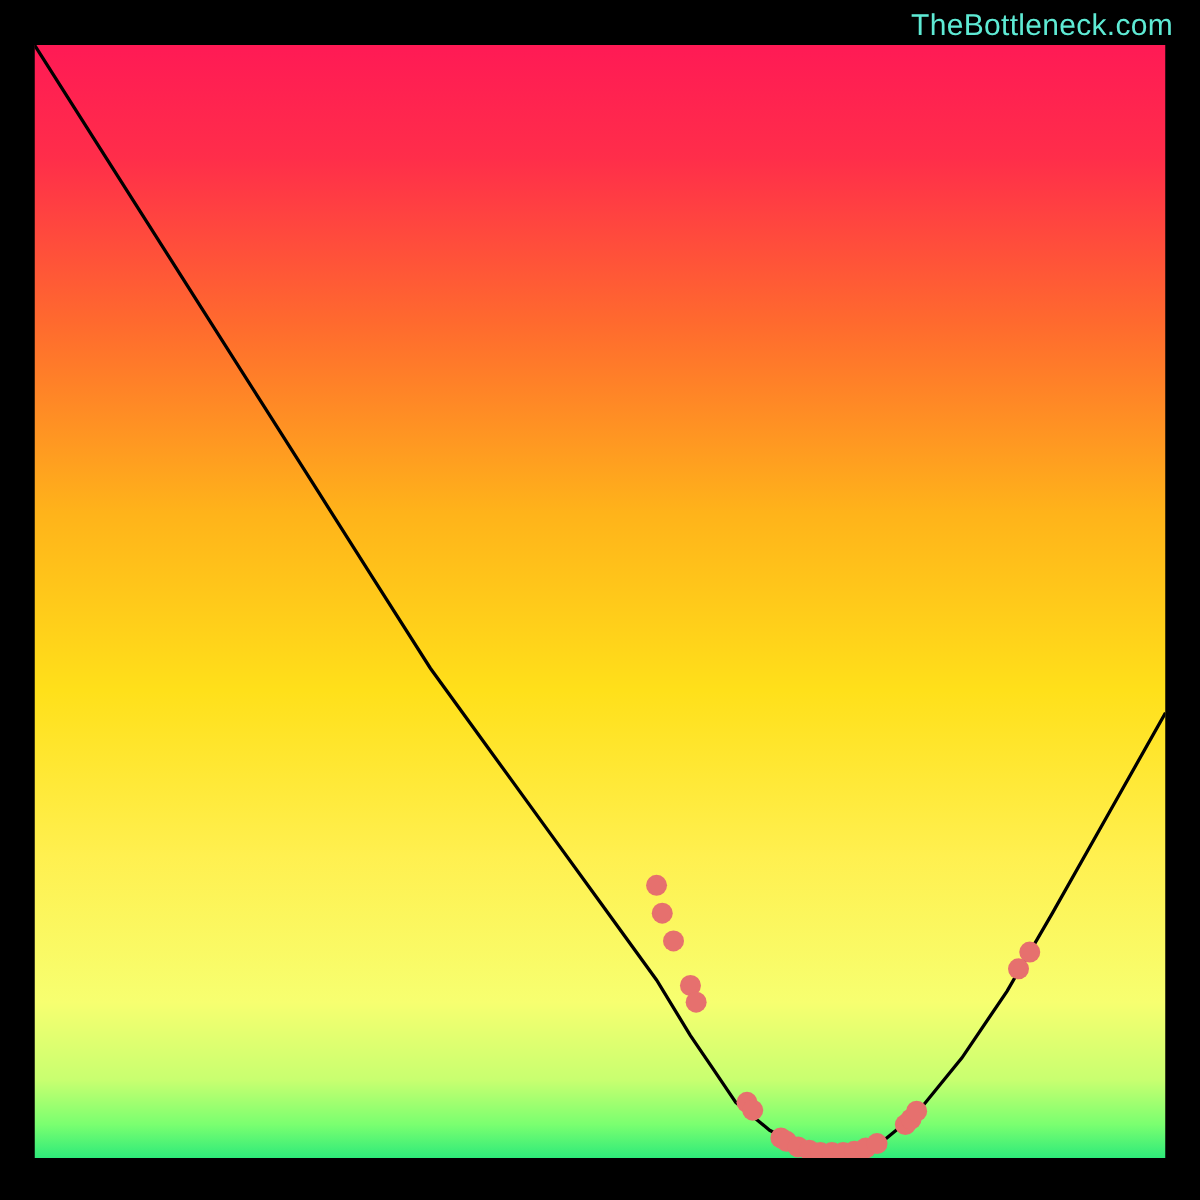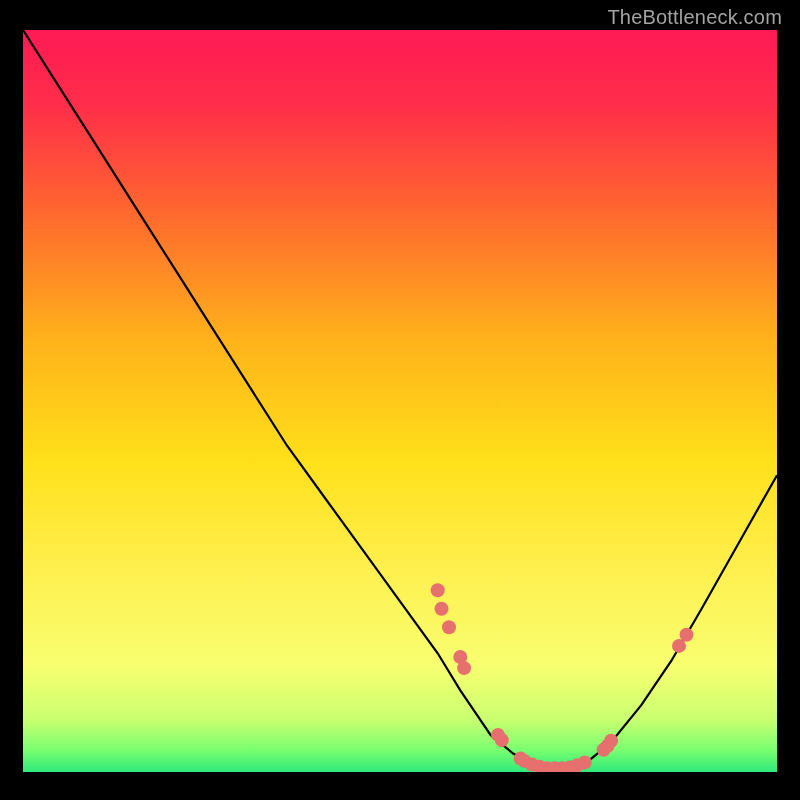--- a/index.html
+++ b/index.html
@@ -8,21 +8,21 @@
     width: 800px;
     height: 800px;
     background: #000;
     position: relative;
     font-family: Arial, sans-serif;
   }
   .watermark {
     position: absolute;
     top: 6px;
     right: 18px;
-    color: #a3a3a3;
+    color: #5eead4;
     font-size: 20px;
     font-weight: normal;
     letter-spacing: 0.2px;
     z-index: 10;
   }
   .plot-area {
     position: absolute;
     left: 23px;
     top: 30px;
     width: 754px;

